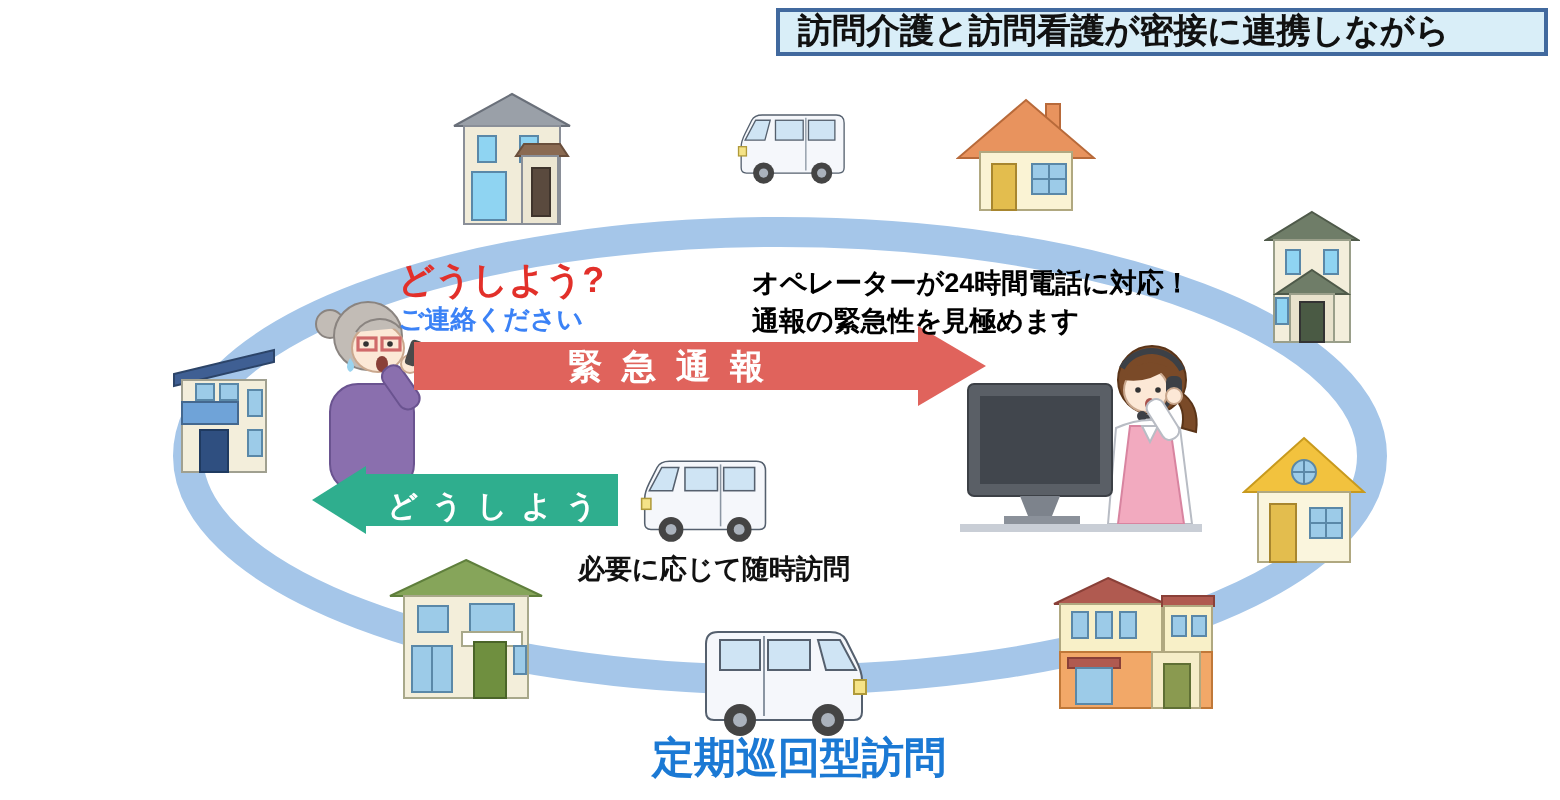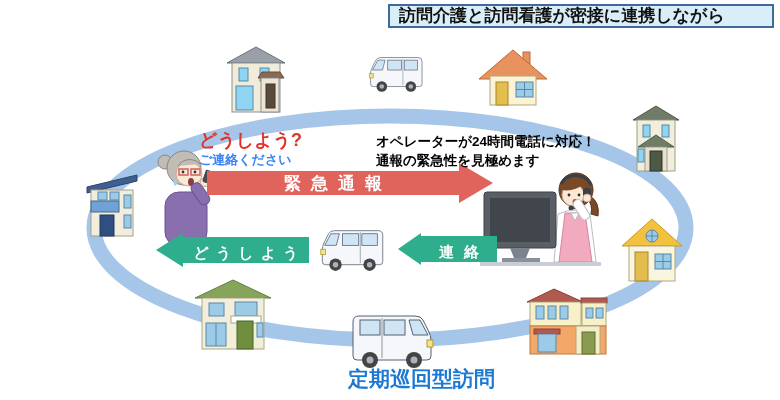--- a/index.html
+++ b/index.html
@@ -16,21 +16,21 @@
   
   .title-box{left:388px;top:4px;width:386px;background:var(--title-bg);
     border:2px solid var(--title-border);padding:0 9px;
     font-size:17px;line-height:20px;font-weight:bold;color:#111;}
 
   
   .caller-headline{left:199px;top:128px;font-size:18px;font-weight:bold;color:var(--red-text);}
   .caller-request{left:199px;top:151px;font-size:13px;font-weight:bold;color:#3b82f6;}
   .op-note{left:376px;top:132px;font-size:13.5px;line-height:19px;font-weight:bold;color:#000000;}
   .visit-note{left:289px;top:276px;font-size:13.5px;font-weight:bold;color:#111;}
-  .bottom-title{left:310px;top:365px;width:185px;text-align:right;
+  .bottom-title{left:326px;top:365px;width:185px;text-align:left;
     font-size:21px;font-weight:bold;color:var(--blue-text);}
 
   
   .arrow{display:flex;align-items:center;}
   .arrow .bodybar{display:flex;align-items:flex-end;justify-content:center;
     color:#fff;font-weight:bold;}
   .arrow-emergency{left:207px;top:163px;}
   .arrow-emergency .bodybar{width:252px;height:24px;background:var(--red-arrow);
     font-size:17px;letter-spacing:10px;padding-left:10px;}
   .arrow-emergency .head-right{width:0;height:0;border-top:20px solid transparent;
@@ -230,34 +230,29 @@
     <div class="head-right"></div>
   </div>
 
   <div class="abs arrow arrow-visit">
     <div class="head-left"></div>
     <div class="bodybar">
         <span>どうしよう</span>
       </div>
   </div>
 
-  <div class="abs arrow arrow-contact">
-    <div class="head-left"></div>
-    <div class="bodybar">
-        <span>連絡</span>
-      </div>
-  </div>
 
   <div class="abs caller-headline">どうしよう?</div>
   <div class="abs caller-request">ご連絡ください</div>
 
   <div class="abs op-note">
     <div>オペレーターが24時間電話に対応！</div>
     <div>通報の緊急性を見極めます</div>
   </div>
 
+  <div class="abs visit-note">必要に応じて随時訪問</div>
   <div class="abs bottom-title">定期巡回型訪問</div>
 
   <div class="abs title-box">
     <div>訪問介護と訪問看護が密接に連携しながら</div>
   </div>
 
 </div>
 
 </body></html>

